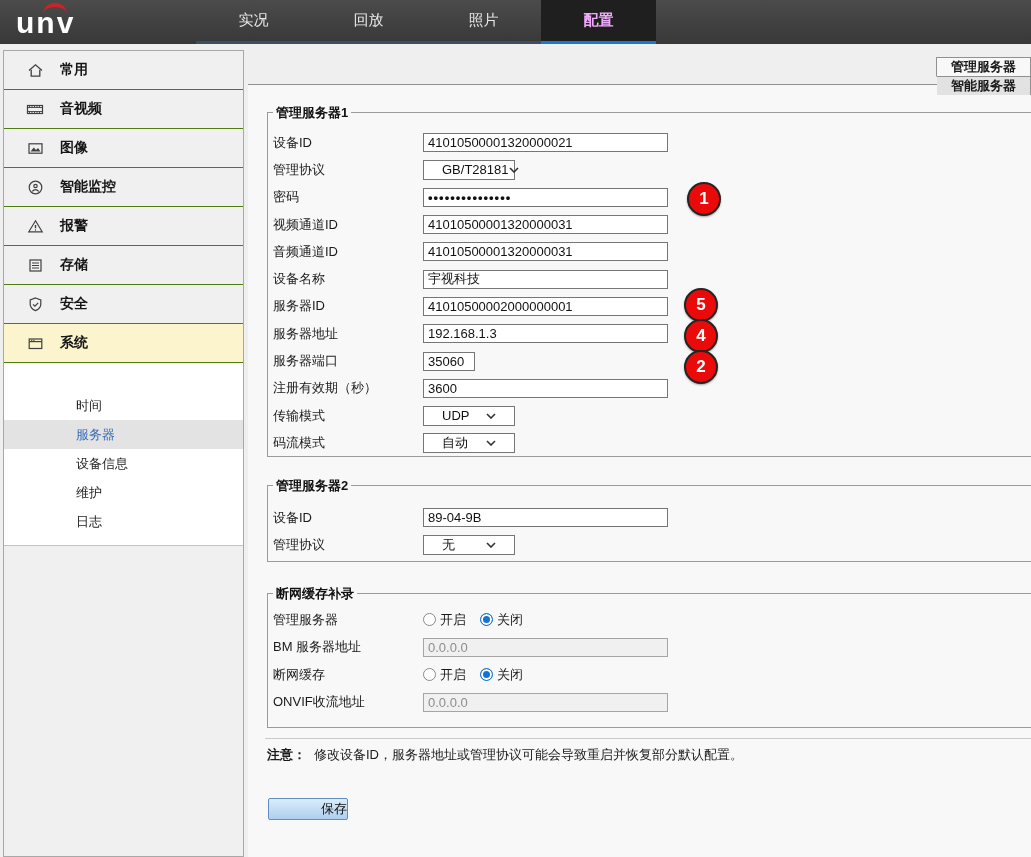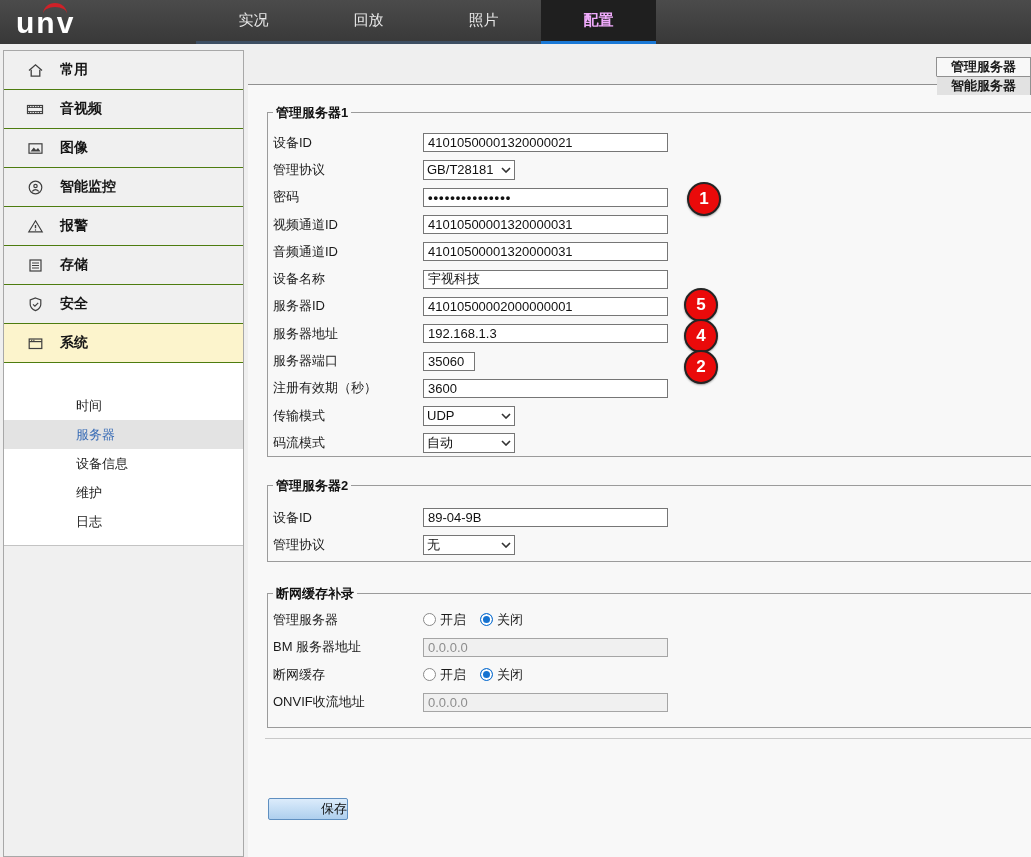--- a/index.html
+++ b/index.html
@@ -50,21 +50,21 @@
             font-size:13px; font-weight:bold; color:#111; }
   .frow { display:flex; align-items:center; height:27.3px; padding-left:5px; }
   .fs3 .frow { height:27.5px; }
   .flabel { width:150px; font-size:13px; color:#1a1a1a; }
   .tinput { width:245px; height:19px; border:1px solid #767676; background:#fff;
             font-size:13px; padding:0 4px; font-family:inherit; color:#111; }
   .tinput.short { width:52px; }
   .tinput.pwd { font-weight:bold; letter-spacing:1px; }
   .tinput:disabled, .tinput.dis { background:#f0f0f0; color:#8d8d8d; border-color:#a5a5a5; }
   .sel { width:92px; height:20px; border:1px solid #767676; background:#fff; cursor:pointer;
-         display:flex; align-items:center; justify-content:space-between; padding:0 3px; font-size:13px; color:#111; }
+         display:flex; align-items:center; justify-content:space-between; padding:0 18px; font-size:13px; color:#111; }
   .sel svg { flex:none; }
 
   
   .radios { display:flex; align-items:center; }
   .radio { display:flex; align-items:center; margin-right:14px; cursor:pointer; }
   .rdot { width:13px; height:13px; border-radius:50%; border:1px solid #8a8a8a; background:#fff; }
   .radio.checked .rdot { border:1px solid #1673d1; background:#1673d1; box-shadow:inset 0 0 0 2px #fff; }
   .rlabel { margin-left:4px; font-size:13px; color:#1a1a1a; }
 
   
@@ -324,20 +324,23 @@
         </span>
       </div>
     </div>
     <div class="frow">
       <span class="flabel">ONVIF收流地址</span>
       <input class="tinput dis" disabled="" value="0.0.0.0" style="">
     </div>
   </section>
 
   <div class="divider"></div>
+  <div class="note">
+    <b>注意：</b><span>修改设备ID，服务器地址或管理协议可能会导致重启并恢复部分默认配置。</span>
+  </div>
   <button class="save-btn">保存</button>
 
   <div class="badge b1">1</div>
   <div class="badge b5">5</div>
   <div class="badge b4">4</div>
   <div class="badge b2">2</div>
 
 </div>
 
 </body></html>

